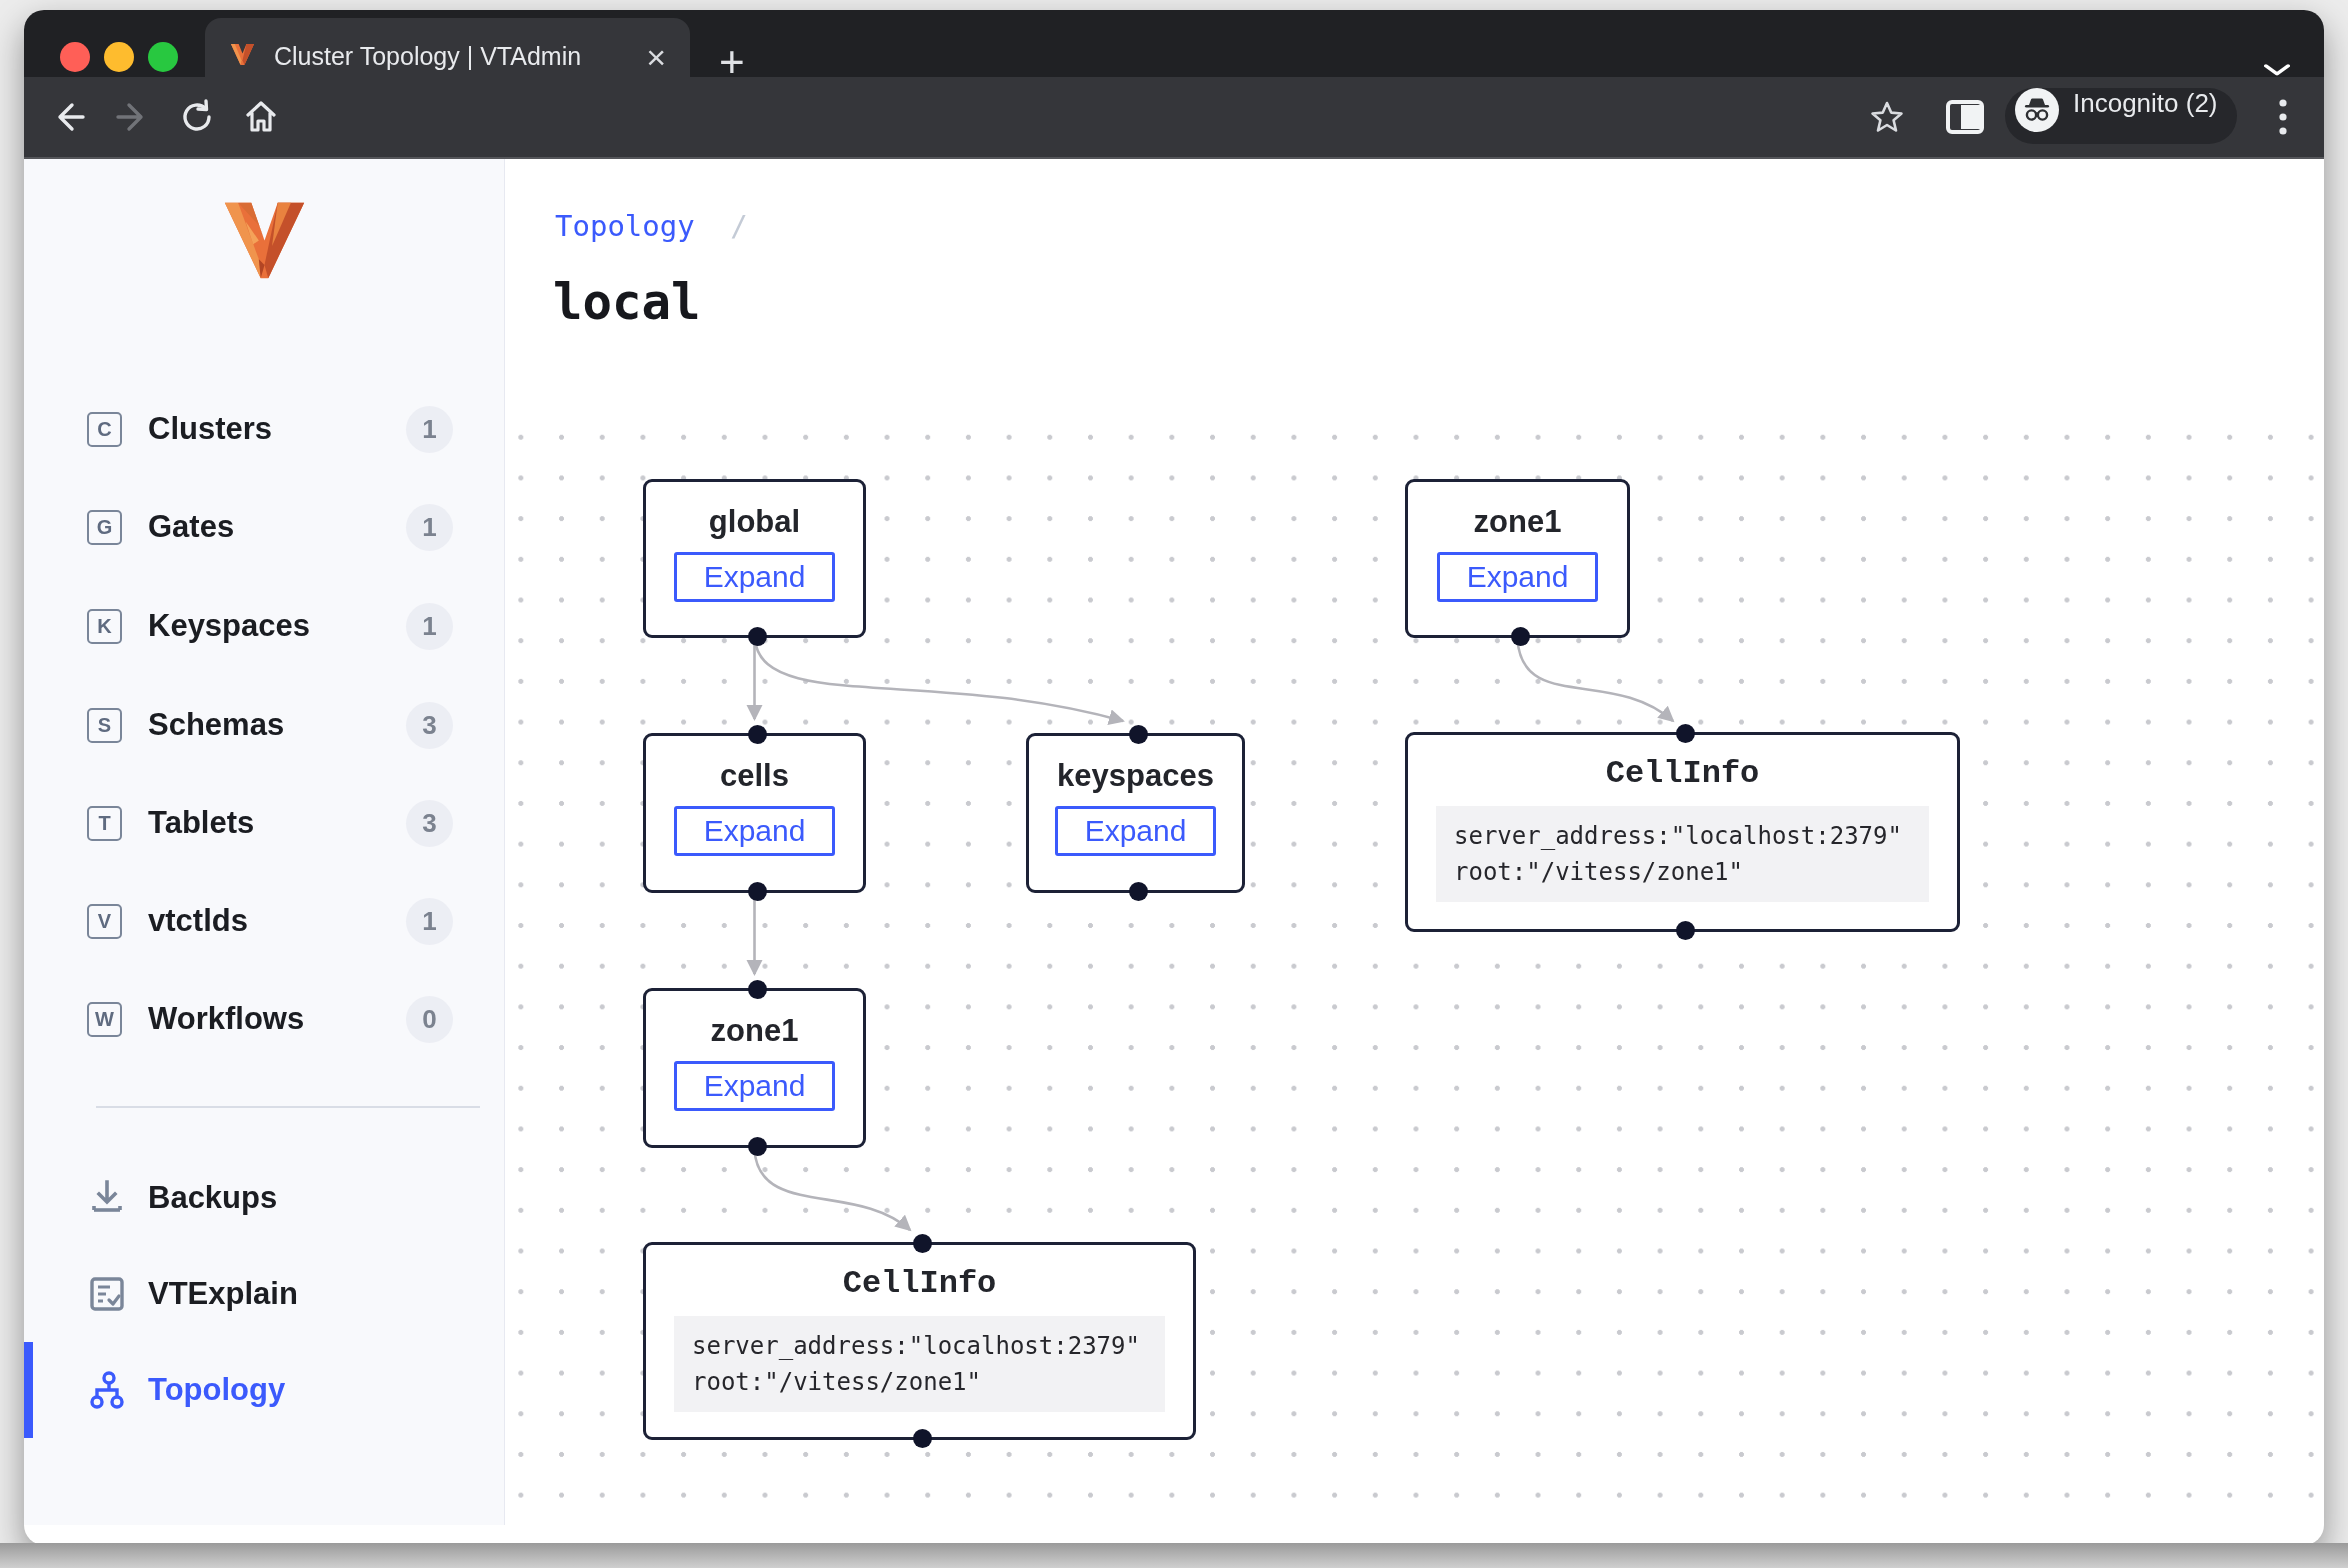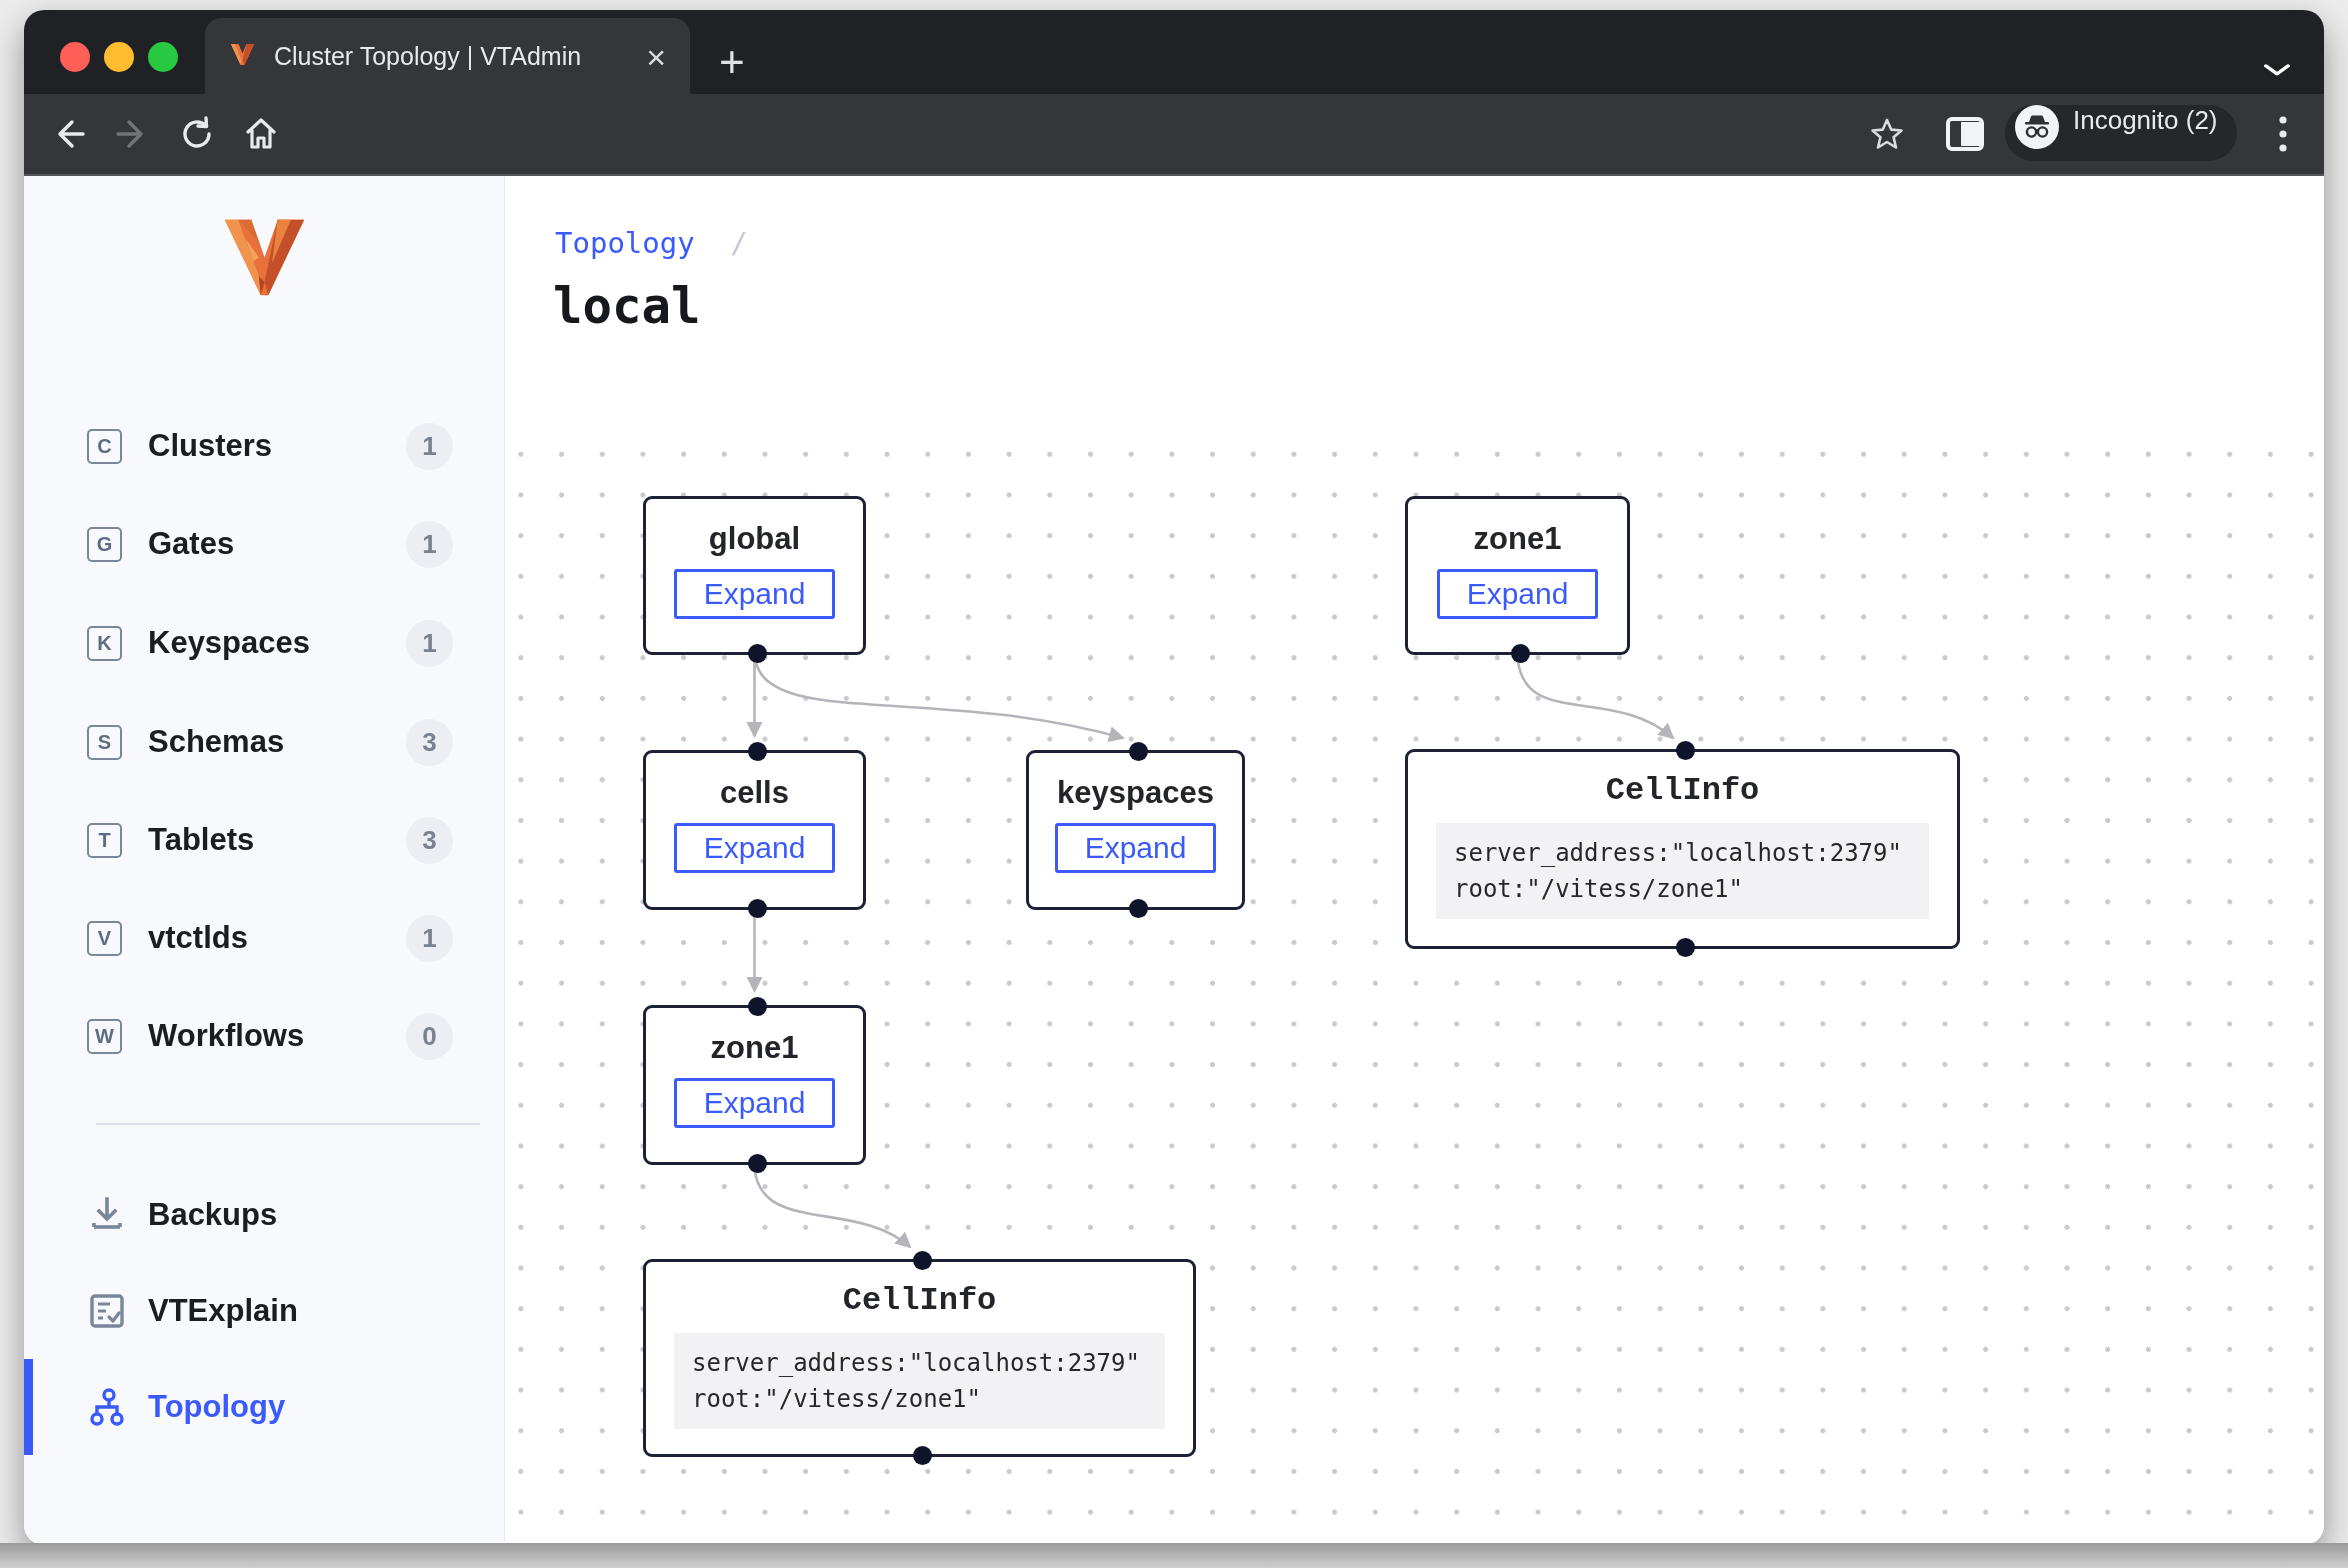--- a/index.html
+++ b/index.html
@@ -7,21 +7,21 @@
   body { background:#ececec; font-family:"Liberation Sans", sans-serif; position:relative; overflow:hidden; }
 
   .bottom-shadow { position:absolute; left:0; top:1543px; width:2348px; height:25px;
     background:linear-gradient(#9a9a9a,#cfcfcf); }
 
   .window { position:absolute; left:24px; top:10px; width:2300px; height:1535px;
     border-radius:20px; overflow:hidden; background:#fff;
     box-shadow:0 14px 34px rgba(0,0,0,.38); }
 
   
-  .tabstrip { position:relative; height:84px; background:#202124; }
+  .tabstrip { position:relative; height:67px; background:#202124; }
   .traffic { position:absolute; top:32px; width:30px; height:30px; border-radius:50%; }
   .t-red { left:36px; background:#ff5f57; }
   .t-yellow { left:80px; background:#febc2e; }
   .t-green { left:124px; background:#28c840; }
   .tab { position:absolute; left:181px; top:8px; width:485px; height:77px; background:#35363a;
     border-radius:16px 16px 0 0; display:flex; align-items:center; padding:0 24px; gap:18px; }
   .tab-title { color:#e8eaed; font-size:25px; flex:1; white-space:nowrap; overflow:hidden; }
   .tab-close { color:#dadce0; font-size:34px; line-height:34px; font-weight:400; cursor:default; }
   .newtab { position:absolute; left:695px; top:30px; color:#dfe1e5; font-size:44px; line-height:44px; font-weight:300; }
   .strip-chevron { position:absolute; left:2238px; top:40px; color:#ffffff; font-size:34px; font-weight:700; transform:scaleY(.8); }
@@ -55,21 +55,21 @@
   .tool-item { position:absolute; left:0; width:100%; height:96px; display:flex; align-items:center; }
   .tool-icon { position:absolute; left:63px; width:40px; height:40px; display:flex; align-items:center; justify-content:center; }
   .tool-label { position:absolute; left:124px; font-size:31px; font-weight:700; color:#1b1d22; }
   .tool-item.active .tool-label { color:#3b5afc; }
   .active-bar { position:absolute; left:0; top:1183px; width:9px; height:96px; background:#3b5afc; }
 
   .main { position:relative; flex:1; background:#fff; }
   .breadcrumb { position:absolute; left:50px; top:50px; font-family:"DejaVu Sans Mono", monospace; font-size:29px; }
   .breadcrumb .crumb { color:#3b5afc; }
   .breadcrumb .sep { color:#c4cbd6; margin-left:18px; }
-  .page-title { position:absolute; left:48px; top:102px; font-family:"DejaVu Sans Mono", monospace;
+  .page-title { position:absolute; left:48px; top:115px; font-family:"DejaVu Sans Mono", monospace;
     font-size:49px; font-weight:700; color:#17181d; }
 
   
   .flow { position:absolute; left:0; top:253px; width:1819px; height:1113px;
     background-image:radial-gradient(circle, #c9cacf 2.2px, transparent 2.6px);
     background-size:40.7px 40.7px; background-position:-4.5px 45.6px; }
   .node { position:absolute; background:#fff; border:3px solid #1c2136; border-radius:9px; text-align:center; }
   .node-title { font-size:31px; font-weight:700; color:#23252b; }
   .node-title.mono { font-family:"Liberation Mono", monospace; font-size:32px; }
   .expand-btn { display:inline-block; margin-top:12px; padding:5px 27px; border:3px solid #3b5afc;

